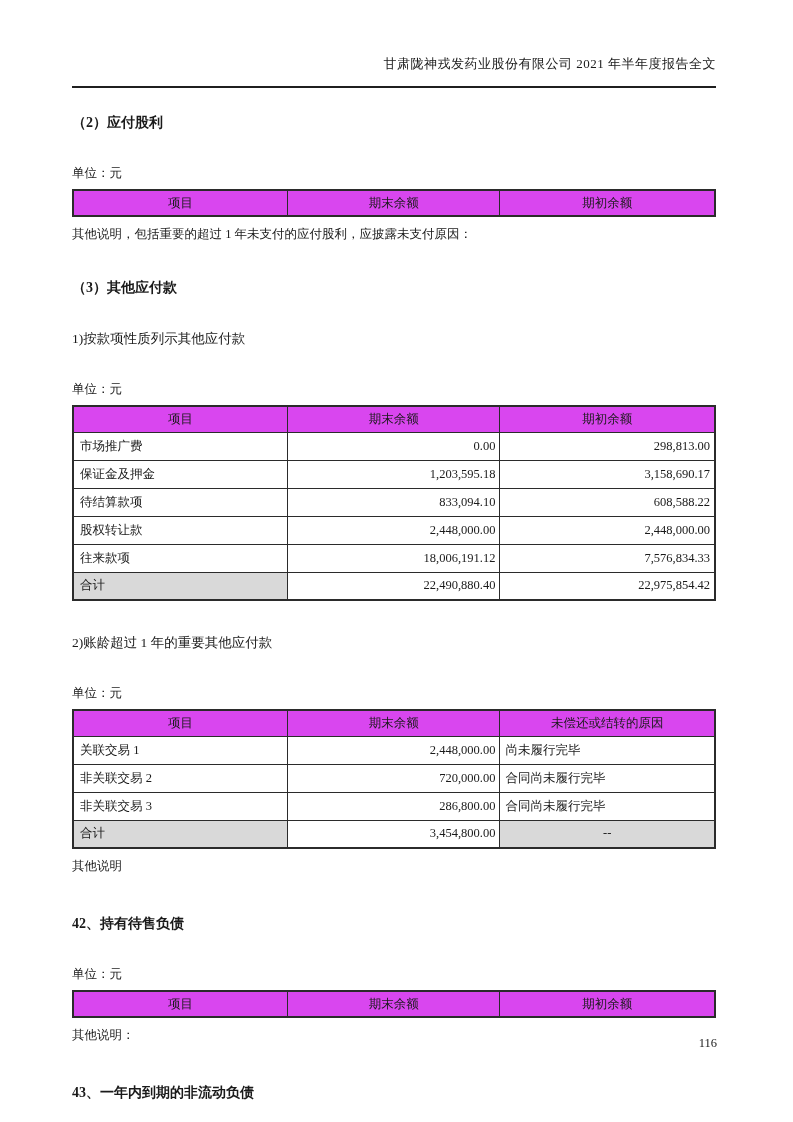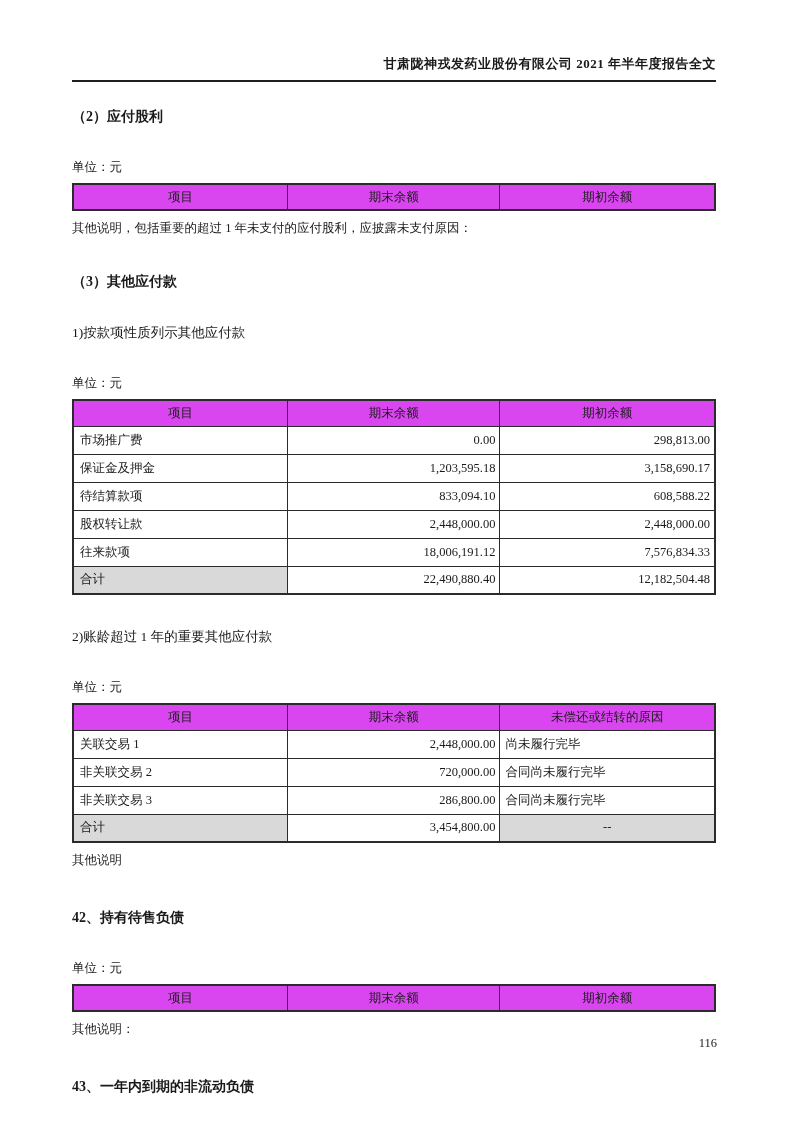--- a/index.html
+++ b/index.html
@@ -11,23 +11,22 @@
     margin: 0 auto;
     background: #ffffff;
     font-family: "Liberation Serif", "DejaVu Serif", serif;
     color: #1a1a1a;
     padding: 55px 77px 0 72px;
   }
   .doc-header {
     text-align: right;
     font-size: 13px;
     letter-spacing: 0.5px;
-    padding-bottom: 7px;
+    padding-bottom: 13px;
     border-bottom: 2px solid #1f1f1f;
-    font-weight: bold;
   }
   .h-sub { font-size: 14px; font-weight: bold; }
   .heading-2 { margin-top: 26px; }
   .heading-3 { margin-top: 36px; }
   .heading-num { margin-top: 40px; }
   .subheading { margin-top: 33px; font-size: 13.5px; font-weight: normal; }
   .unit-line {
     text-align: left;
     font-size: 12.5px;
     margin-top: 33px;
@@ -127,21 +126,21 @@
       <td class="cell-num">2,448,000.00</td>
     </tr>
     <tr>
       <td class="cell-item">往来款项</td>
       <td class="cell-num">18,006,191.12</td>
       <td class="cell-num">7,576,834.33</td>
     </tr>
     <tr>
       <td class="cell-item cell-gray">合计</td>
       <td class="cell-num">22,490,880.40</td>
-      <td class="cell-num">12,182,504.48</td>
+      <td class="cell-num">22,975,854.42</td>
     </tr>
   </tbody>
     </table>
 
   <div class="subheading">2)账龄超过 1 年的重要其他应付款</div>
   <div class="unit-line">单位：元</div>
   <table class="doc-table">
     <colgroup>
         <col style="width:33.4%">
         <col style="width:33.1%">

